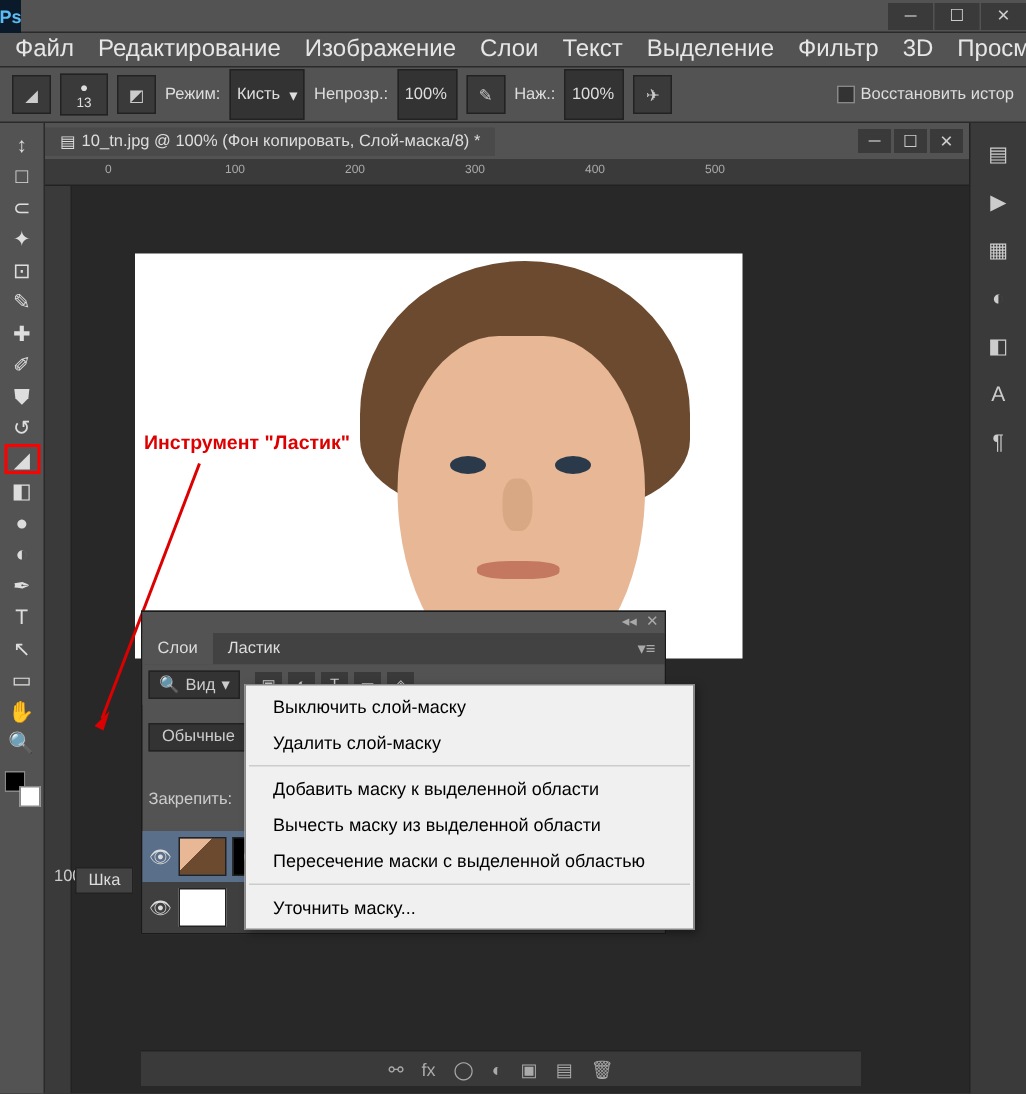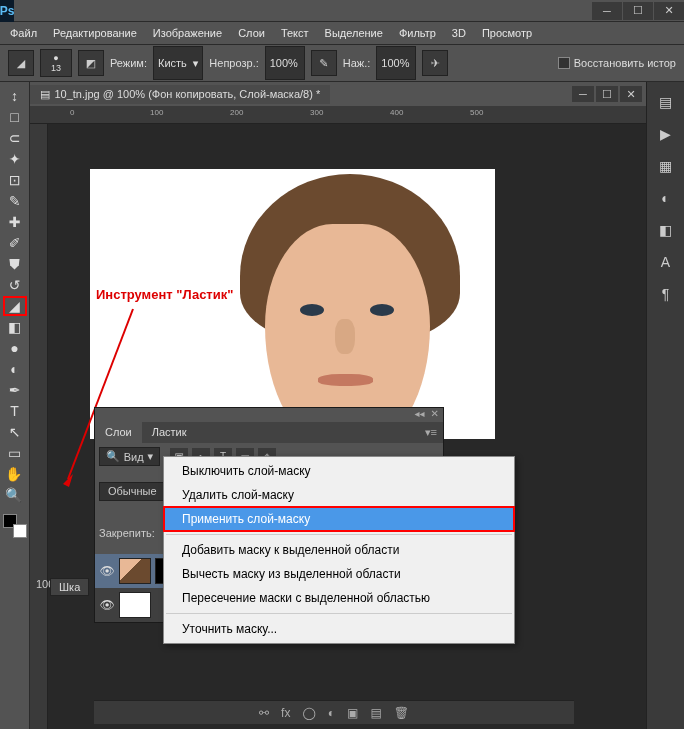--- a/index.html
+++ b/index.html
@@ -4,21 +4,21 @@
 <style>
 * { margin: 0; padding: 0; box-sizing: border-box; font-family: Tahoma, Arial, sans-serif; }
 body { width: 684px; height: 729px; background: #535353; overflow: hidden; position: relative; color: #ccc; font-size: 11px; }
 
 .titlebar { height: 22px; background: #535353; display: flex; align-items: center; border-bottom: 1px solid #2a2a2a; }
 .ps-logo { width: 14px; height: 22px; background: #0a1a2a; display: flex; align-items: center; justify-content: center; color: #5cbcf5; font-weight: bold; font-size: 12px; }
 .win-controls { margin-left: auto; display: flex; gap: 1px; }
 .win-btn { width: 30px; height: 18px; background: #3a3a3a; display: flex; align-items: center; justify-content: center; color: #ccc; font-size: 11px; }
 
 .menubar { height: 22px; background: #535353; display: flex; align-items: center; padding: 0 4px; gap: 4px; }
-.menubar span { padding: 2px 6px; font-size: 11px; color: #e6e6e6; }
+.menubar span { padding: 2px 6px; font-size: 16px; color: #e6e6e6; }
 
 .optionsbar { height: 38px; background: #535353; border-top: 1px solid #2a2a2a; border-bottom: 1px solid #2a2a2a; display: flex; align-items: center; padding: 0 8px; gap: 6px; }
 .tool-icon-box { width: 26px; height: 26px; background: #3a3a3a; display: flex; align-items: center; justify-content: center; border: 1px solid #222; }
 .opt-label { font-size: 11px; color: #ddd; }
 .opt-field { background: #333; border: 1px solid #222; color: #ddd; padding: 1px 4px; min-width: 40px; display: inline-flex; align-items: center; height: 34px; }
 .brush-preview { width: 32px; height: 28px; background: #3a3a3a; border: 1px solid #222; display: flex; flex-direction: column; align-items: center; justify-content: center; color: #ddd; font-size: 9px; }
 
 .workspace { display: flex; height: calc(729px - 22px - 22px - 38px); }
 .tools-left { width: 30px; background: #535353; border-right: 1px solid #2a2a2a; display: flex; flex-direction: column; align-items: center; padding-top: 4px; gap: 1px; }
 .tool { width: 24px; height: 20px; display: flex; align-items: center; justify-content: center; color: #ddd; font-size: 14px; cursor: pointer; }
@@ -67,21 +67,21 @@
 .lp-layers { background: #3f3f3f; }
 .lp-layer { display: flex; align-items: center; padding: 3px 4px; gap: 4px; min-height: 34px; }
 .lp-layer.selected { background: #5a6f8a; }
 .lp-eye { width: 16px; color: #ddd; font-size: 12px; text-align: center; }
 .lp-thumb { width: 32px; height: 26px; background: #fff; border: 1px solid #222; display: flex; align-items: center; justify-content: center; }
 .lp-thumb.face-thumb { background: linear-gradient(135deg, #e8b896 40%, #6b4a2f 40%); }
 .lp-mask { width: 28px; height: 26px; background: #000; border: 1px solid #222; position: relative; }
 .lp-mask::after { content: ""; position: absolute; left: 7px; top: 3px; width: 14px; height: 18px; background: #fff; border-radius: 45%; }
 .lp-name { font-size: 11px; color: #ddd; }
 
-.context-menu { position: absolute; left: 163px; top: 456px; width: 352px; background: #f0f0f0; border: 1px solid #888; box-shadow: 2px 2px 6px rgba(0,0,0,0.4); z-index: 20; padding: 2px 0; }
+.context-menu { position: absolute; left: 163px; top: 456px; width: 300px; background: #f0f0f0; border: 1px solid #888; box-shadow: 2px 2px 6px rgba(0,0,0,0.4); z-index: 20; padding: 2px 0; }
 .cm-item { padding: 5px 18px; font-size: 12px; color: #000; }
 .cm-item.highlighted { background: #4a98e8; color: #fff; outline: 2px solid red; outline-offset: -1px; }
 .cm-sep { height: 1px; background: #ccc; margin: 3px 2px; }
 
 .layers-footer { position: absolute; left: 94px; top: 700px; width: 480px; height: 24px; background: #3a3a3a; display: flex; align-items: center; justify-content: center; gap: 12px; color: #aaa; font-size: 12px; border-top: 1px solid #222; }
 .status-bar { position: absolute; left: 30px; bottom: 135px; height: 20px; display: flex; align-items: center; gap: 6px; padding: 0 6px; font-size: 11px; color: #ccc; }
 .small-tab { position: absolute; left: 50px; top: 578px; background: #424242; padding: 2px 8px; font-size: 11px; color: #ddd; z-index: 5; border: 1px solid #222; }
 .checkbox { display:inline-block; width:12px; height:12px; border:1px solid #888; background:#333; vertical-align:middle; }
 </style>
 </head>
@@ -270,21 +270,20 @@
       <div class="lp-eye">👁</div>
       <div class="lp-thumb"></div>
       <div class="lp-name"></div>
     </div>
   </div>
 </div>
 
 <div class="context-menu">
   <div class="cm-item">Выключить слой-маску</div>
   <div class="cm-item">Удалить слой-маску</div>
-  <div class="cm-item highlighted">Применить слой-маску</div>
   <div class="cm-sep"></div>
   <div class="cm-item">Добавить маску к выделенной области</div>
   <div class="cm-item">Вычесть маску из выделенной области</div>
   <div class="cm-item">Пересечение маски с выделенной областью</div>
   <div class="cm-sep"></div>
   <div class="cm-item">Уточнить маску...</div>
 </div>
 
 <div class="layers-footer">
   <span>⚯</span>

